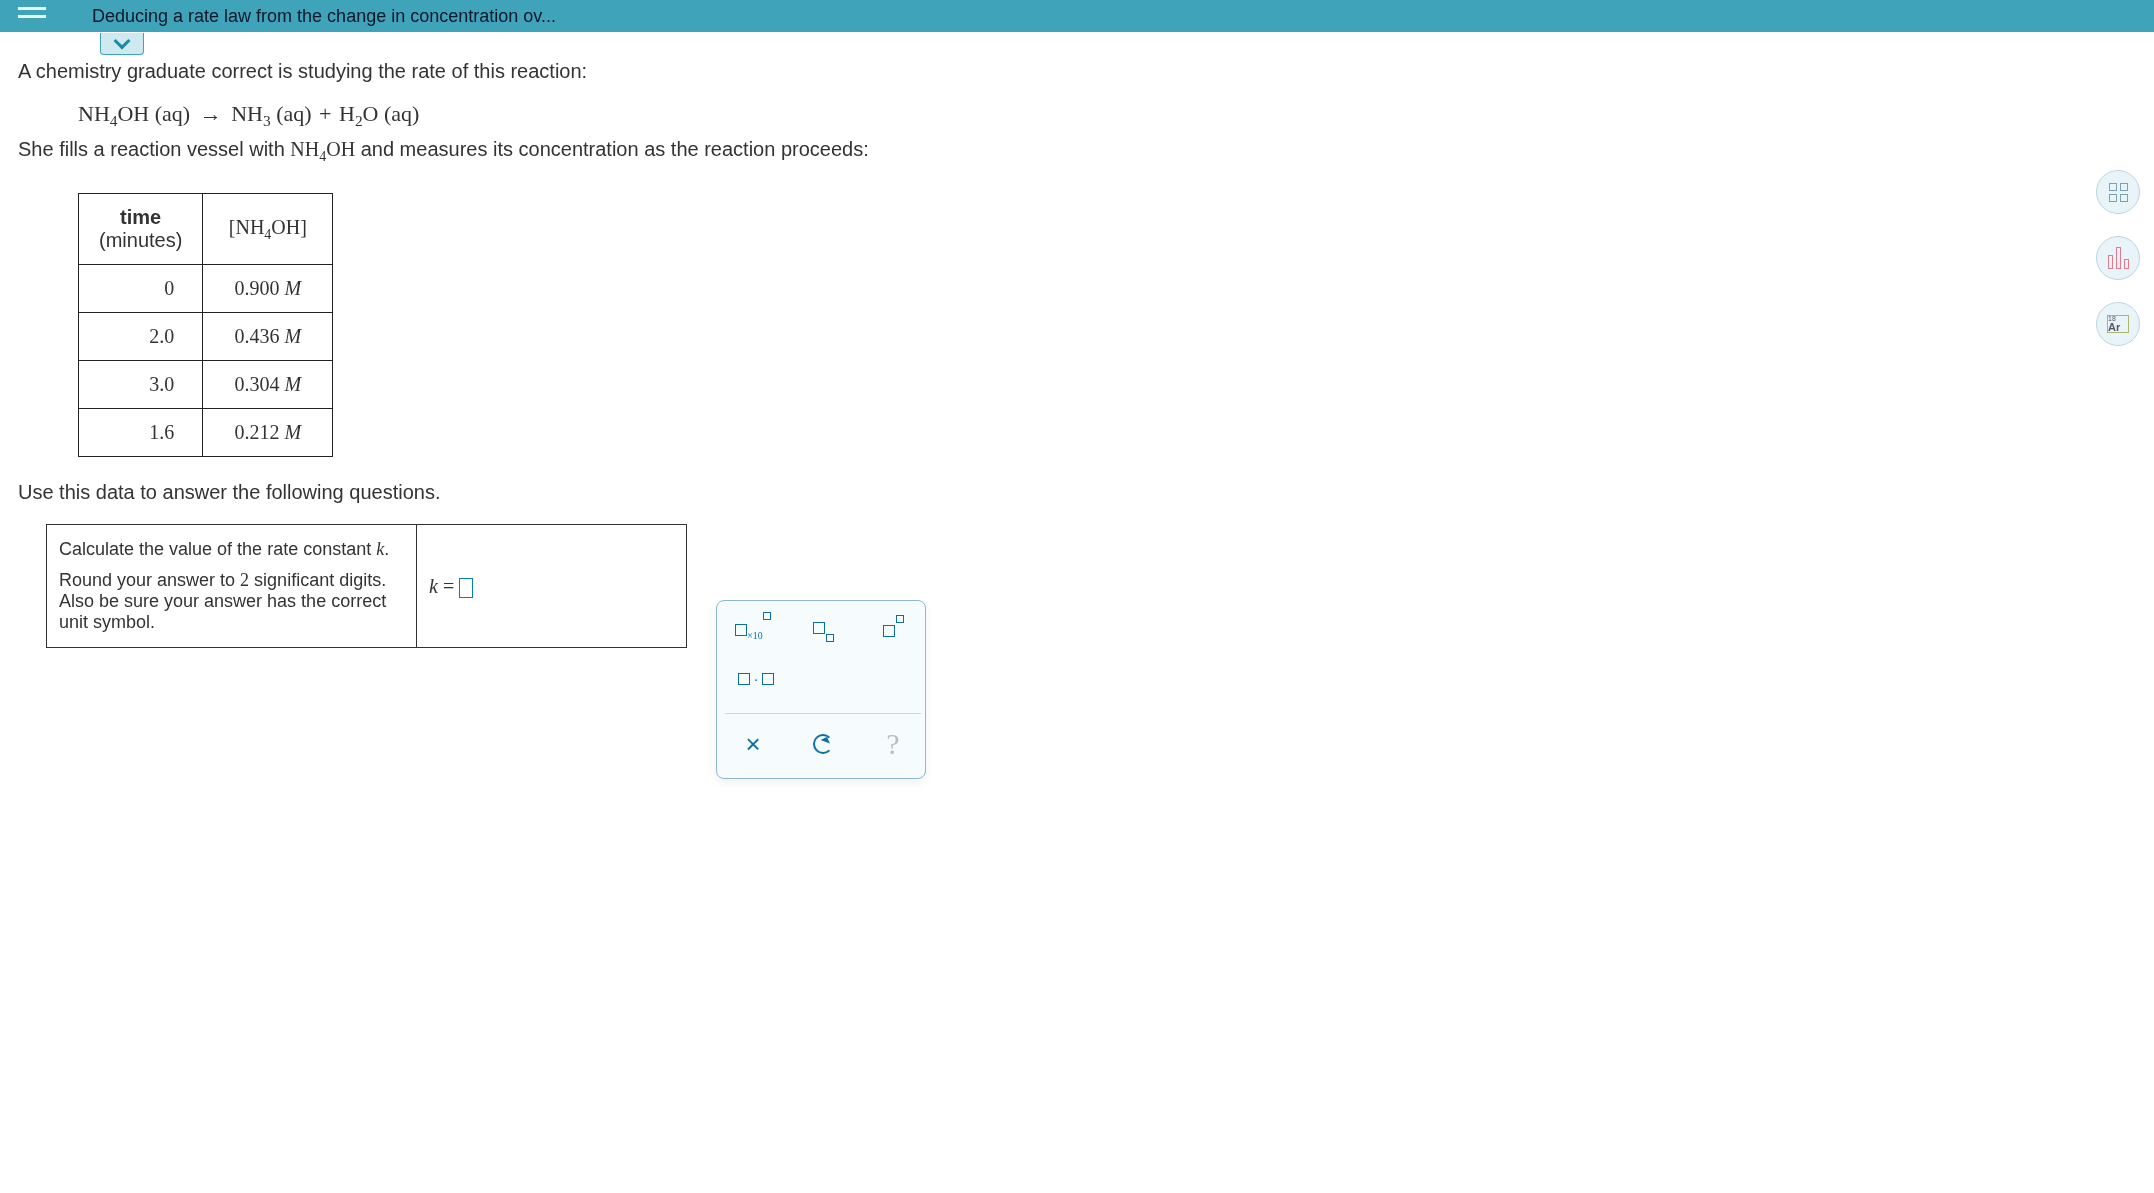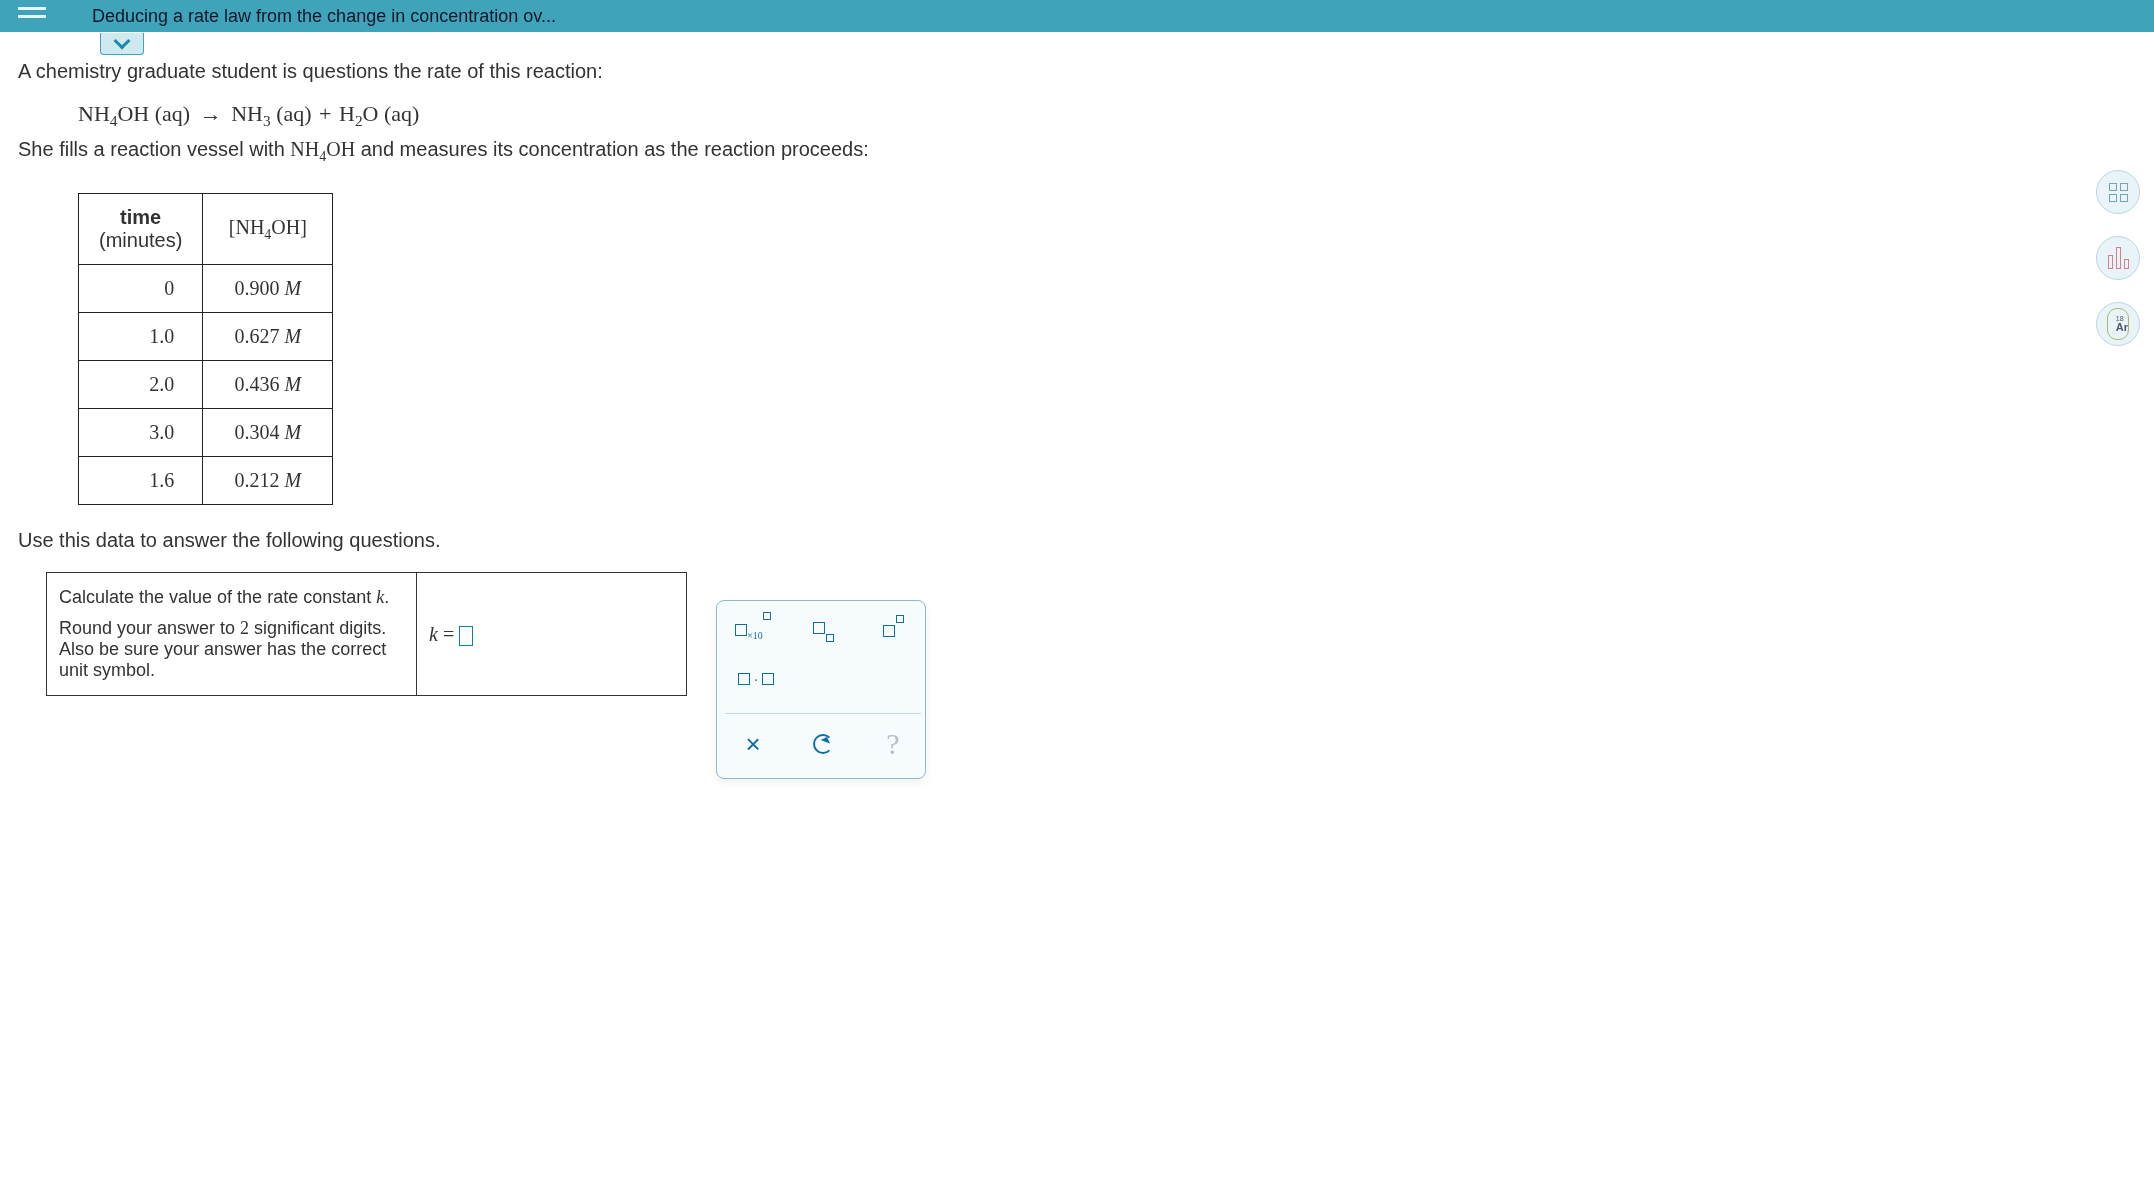--- a/index.html
+++ b/index.html
@@ -66,37 +66,37 @@
     width:44px;height:44px;border-radius:50%;background:#e8f4f8;border:1px solid #bcd6e0;
     display:flex;align-items:center;justify-content:center;color:#54849a;font-size:20px;
   }
   .gridicon{display:grid;grid-template-columns:repeat(2,8px);grid-template-rows:repeat(2,8px);gap:3px;}
   .gridicon span{border:1.5px solid #7ba2b3;}
   .baricon{display:flex;align-items:flex-end;gap:3px;height:22px;}
   .baricon span{width:5px;background:none;border:1.5px solid #e07a8e;}
   .baricon span:nth-child(1){height:14px;}
   .baricon span:nth-child(2){height:22px;}
   .baricon span:nth-child(3){height:10px;}
-  .aricon{width:22px;height:32px;border:1.5px solid #a7b86e;border-radius:10px;display:flex;align-items:center;justify-content:flex-end;font-size:11px;color:#556;}
+  .aricon{width:22px;height:18px;border:1.5px solid #a7b86e;border-radius:0;display:flex;align-items:center;justify-content:flex-start;font-size:11px;color:#556;}
   .sci{font-size:14px;font-family:Liberation Serif, serif;color:#0d6ea3;position:relative;}
 </style>
 </head>
 <body>
 
 <div class="topbar">
   <div class="hamburger"></div>
   <span>Deducing a rate law from the change in concentration ov...</span>
 </div>
 
 <div class="dropdown-tab">
   <div class="chev"></div>
 </div>
 
 <div class="content">
-  <div>A chemistry graduate student is questions the rate of this reaction:</div>
+  <div>A chemistry graduate correct is studying the rate of this reaction:</div>
 
   <div class="eq">
     <span class="sp">NH</span><sub>4</sub><span class="sp">OH</span>
     <span class="sp">(aq)</span>
     <span class="sp" style="margin:0 4px;">→</span>
     <span class="sp">NH</span><sub>3</sub>
     <span class="sp">(aq)</span>
     <span class="sp" style="margin:0 2px;">+</span>
     <span class="sp">H</span><sub>2</sub><span class="sp">O</span>
     <span class="sp">(aq)</span>
@@ -113,24 +113,20 @@
         <div>time</div>
         <div style="font-weight:normal;">(minutes)</div>
       </th>
       <th class="conc">
         <span>[NH</span><sub>4</sub><span>OH]</span>
       </th>
     </tr>
     <tr>
           <td class="time">0</td>
           <td class="conc"><span>0.900</span> <span class="unitM">M</span></td>
-        </tr>
-    <tr>
-          <td class="time">1.0</td>
-          <td class="conc"><span>0.627</span> <span class="unitM">M</span></td>
         </tr>
     <tr>
           <td class="time">2.0</td>
           <td class="conc"><span>0.436</span> <span class="unitM">M</span></td>
         </tr>
     <tr>
           <td class="time">3.0</td>
           <td class="conc"><span>0.304</span> <span class="unitM">M</span></td>
         </tr>
     <tr>

